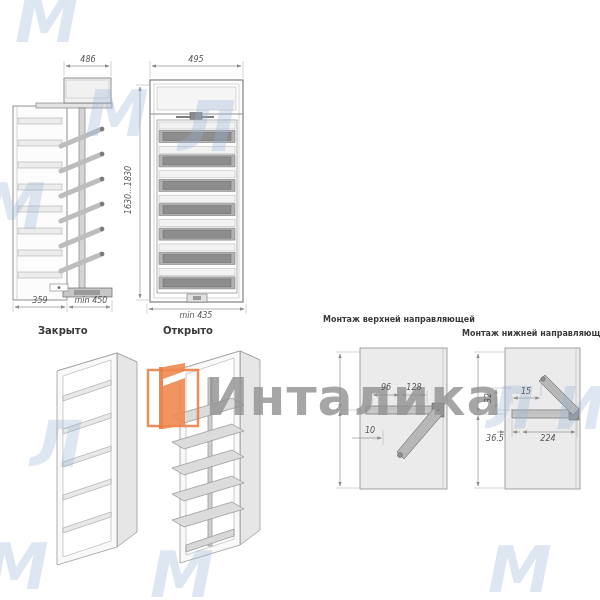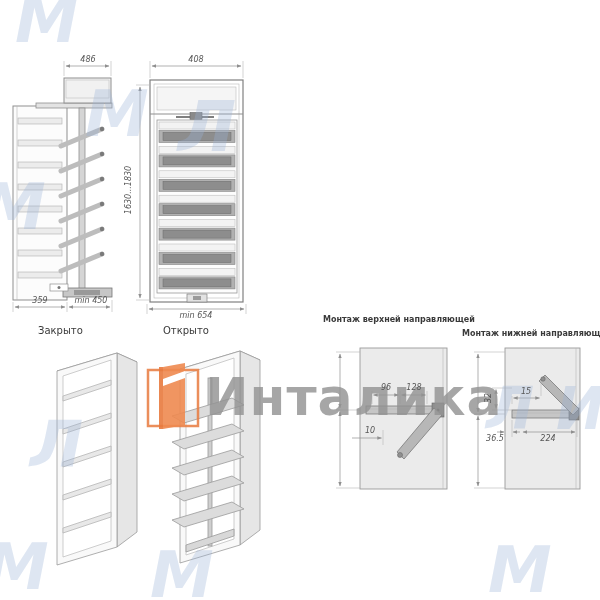--- a/index.html
+++ b/index.html
@@ -7,21 +7,21 @@
           font-family:"DejaVu Sans","Liberation Sans",sans-serif}
   svg.art{position:absolute;left:0;top:0;z-index:1}
   .wm{position:absolute;z-index:2;font-style:italic;font-weight:bold;
       color:rgba(155,178,215,.33);line-height:1;user-select:none}
   .logo{position:absolute;z-index:3;left:146px;top:363px}
   .brand{position:absolute;z-index:3;left:205px;top:371px;font-size:52px;font-weight:bold;
          color:rgba(146,146,146,.82);letter-spacing:1px;line-height:1}
   .lbl{position:absolute;z-index:4;font-size:8px;font-style:italic;color:#555;
        text-align:center;white-space:nowrap;line-height:1}
   .rot{transform:rotate(-90deg);transform-origin:center}
-  .cap{position:absolute;z-index:4;font-size:10px;font-weight:normal;color:#3a3a3a;white-space:nowrap;line-height:1}
+  .cap{position:absolute;z-index:4;font-size:10px;font-weight:bold;color:#3a3a3a;white-space:nowrap;line-height:1}
   .capsm{position:absolute;z-index:4;font-size:8px;font-weight:bold;color:#3a3a3a;white-space:nowrap;line-height:1}
   .dim{stroke:#8f8f8f;stroke-width:.7;fill:none}
   .edge{stroke:#8f8f8f;stroke-width:1;fill:none}
   .thin{stroke:#b5b5b5;stroke-width:.6;fill:none}
 </style>
 </head>
 <body>
 
 <div class="canvas">
 
@@ -241,23 +241,23 @@
     <polygon points="17,4 39,0 39,62 17,66" fill="#ee8a50" opacity=".9"></polygon>
     <polygon points="17,16 39,8 39,15 17,23" fill="#ffffff"></polygon>
     <rect x="13" y="4" width="4" height="62" fill="#e87a3e" opacity=".9"></rect>
   </svg>
   <div class="brand">Инталика</div>
 
   <span class="lbl" style="left:70px;top:56px;width:36px">486</span>
   <span class="lbl" style="left:22px;top:297px;width:36px">359</span>
   <span class="lbl" style="left:70px;top:297px;width:42px">min 450</span>
 
-  <span class="lbl" style="left:178px;top:56px;width:36px">408</span>
+  <span class="lbl" style="left:178px;top:56px;width:36px">495</span>
   <span class="lbl rot" style="left:93px;top:186px;width:72px">1630...1830</span>
-  <span class="lbl" style="left:172px;top:312px;width:48px">min 654</span>
+  <span class="lbl" style="left:172px;top:312px;width:48px">min 435</span>
 
   <span class="cap" style="left:38px;top:326px">Закрыто</span>
   <span class="cap" style="left:163px;top:326px">Открыто</span>
 
   <span class="capsm" style="left:323px;top:316px">Монтаж верхней направляющей</span>
   <span class="capsm" style="left:462px;top:330px">Монтаж нижней направляющей</span>
 
   <span class="lbl" style="left:378px;top:384px;width:16px">96</span>
   <span class="lbl" style="left:404px;top:384px;width:20px">128</span>
   <span class="lbl" style="left:362px;top:427px;width:16px">10</span>

